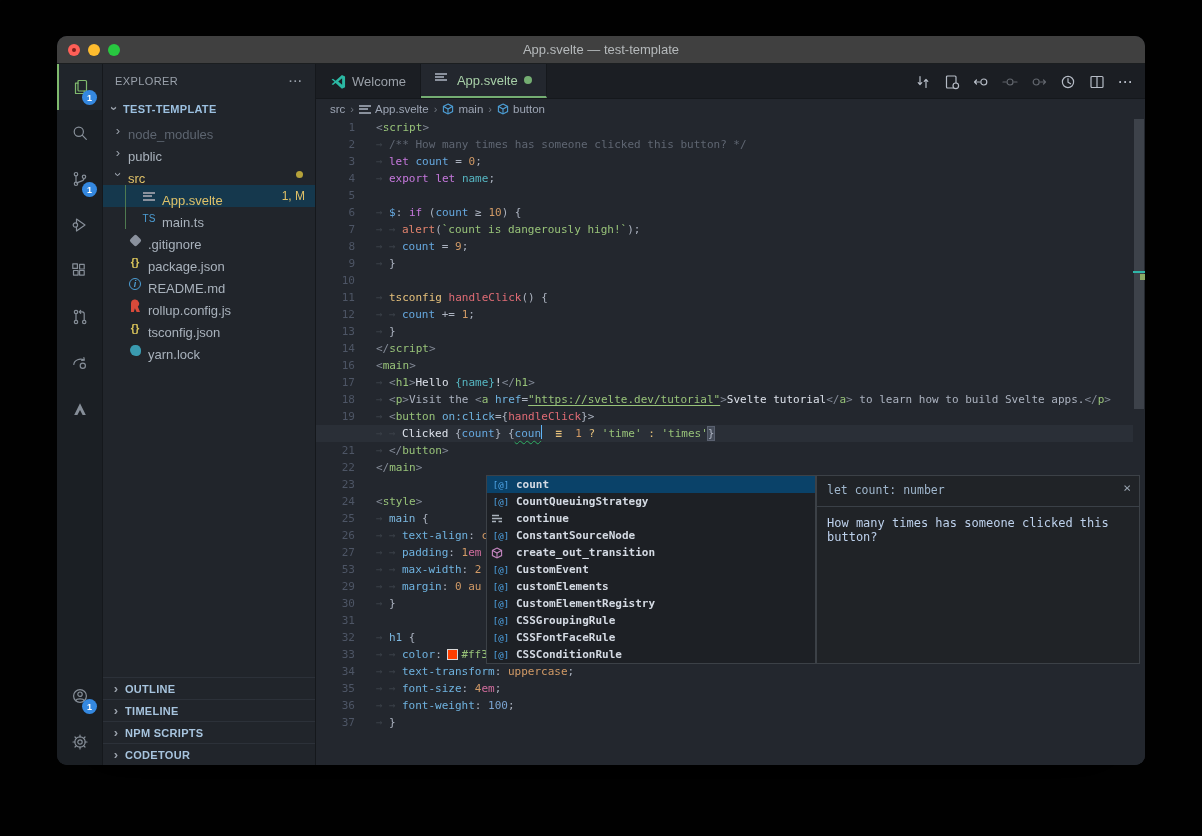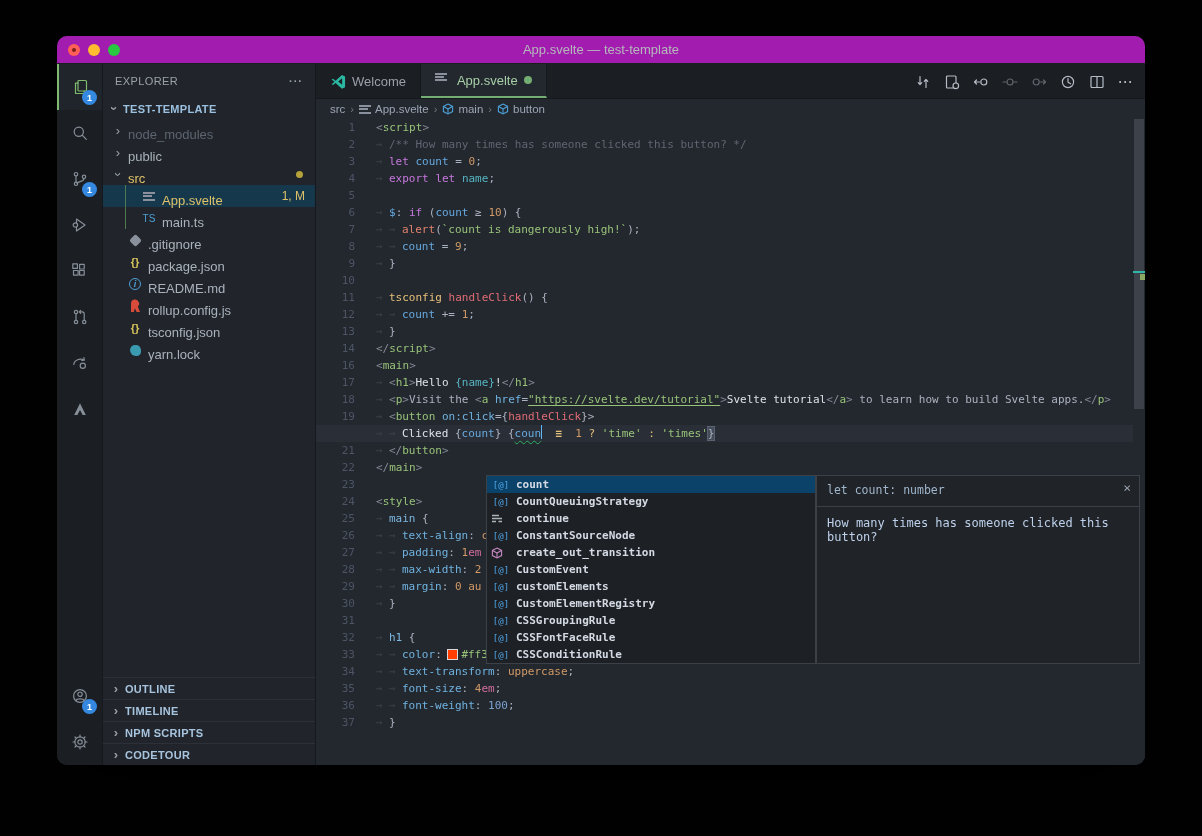--- a/index.html
+++ b/index.html
@@ -2,21 +2,21 @@
 <html><head>
 <meta charset="utf-8">
 <style>
   * { margin:0; padding:0; box-sizing:border-box; }
   html,body { width:1202px; height:836px; background:#020202; overflow:hidden;
     font-family:"Liberation Sans", sans-serif; }
   .window { position:absolute; left:57px; top:36px; width:1088px; height:729px;
     background:#23272e; border-radius:10px; overflow:hidden;
     box-shadow:0 22px 70px rgba(0,0,0,.85); }
   
-  .titlebar { height:28px; background:#a21caf; position:relative;
+  .titlebar { height:28px; background:#404040; position:relative;
     display:flex; align-items:center; justify-content:center;
     border-bottom:1px solid #1b1e20; }
   .traffic { position:absolute; left:11px; top:8px; display:flex; gap:8px; }
   .tl { width:12px; height:12px; border-radius:50%; }
   .tl.red { background:#ff5f57; position:relative; }
   .tl.red::after{ content:""; position:absolute; left:4px; top:4px; width:4px; height:4px;
     border-radius:50%; background:#7d1f1c; }
   .tl.yellow { background:#febc2e; }
   .tl.green { background:#28c840; }
   .win-title { font-size:13px; color:#b5b9bb; }
@@ -460,21 +460,21 @@
             <div class="cl"><div class="gutter">18</div><div class="code"><span class="tb">→</span><span class="pun">&lt;</span><span class="tag">p</span><span class="pun">&gt;</span><span class="txt">Visit the </span><span class="pun">&lt;</span><span class="tag">a</span><span class="txt"> </span><span class="attr">href</span><span class="txt">=</span><span class="link">"https://svelte.dev/tutorial"</span><span class="pun">&gt;</span><span class="bold">Svelte tutorial</span><span class="pun">&lt;/</span><span class="tag">a</span><span class="pun">&gt;</span><span class="txt"> to learn how to build Svelte apps.</span><span class="pun">&lt;/</span><span class="tag">p</span><span class="pun">&gt;</span></div></div>
             <div class="cl"><div class="gutter">19</div><div class="code"><span class="tb">→</span><span class="pun">&lt;</span><span class="tag">button</span><span class="txt"> </span><span class="attr">on:click</span><span class="txt">={</span><span class="fn">handleClick</span><span class="txt">}&gt;</span></div></div>
             <div class="cl current"><div class="gutter"><span class="bulb"><span class="b1"></span><span class="b2"></span></span></div><div class="code"><span class="tb">→</span><span class="tb">→</span><span class="bold">Clicked</span><span class="txt"> {</span><span class="var">count</span><span class="txt">} {</span><span class="varsq">coun</span><span class="cursor"></span><span class="txt"> </span><span class="lig">≡</span><span class="txt"> </span><span class="num">1</span><span class="txt"> </span><span class="gold">?</span><span class="txt"> </span><span class="str">'time'</span><span class="txt"> </span><span class="gold">:</span><span class="txt"> </span><span class="str">'times'</span><span class="bm">}</span></div></div>
             <div class="cl"><div class="gutter">21</div><div class="code"><span class="tb">→</span><span class="pun">&lt;/</span><span class="tag">button</span><span class="pun">&gt;</span></div></div>
             <div class="cl"><div class="gutter">22</div><div class="code"><span class="pun">&lt;/</span><span class="tag">main</span><span class="pun">&gt;</span></div></div>
             <div class="cl"><div class="gutter">23</div><div class="code"></div></div>
             <div class="cl"><div class="gutter">24</div><div class="code"><span class="pun">&lt;</span><span class="tag">style</span><span class="pun">&gt;</span></div></div>
             <div class="cl"><div class="gutter">25</div><div class="code"><span class="tb">→</span><span class="sel">main</span><span class="txt"> {</span></div></div>
             <div class="cl"><div class="gutter">26</div><div class="code"><span class="tb">→</span><span class="tb">→</span><span class="prop">text-align</span><span class="txt">: </span><span class="kwval">c</span></div></div>
             <div class="cl"><div class="gutter">27</div><div class="code"><span class="tb">→</span><span class="tb">→</span><span class="prop">padding</span><span class="txt">: </span><span class="num">1</span><span class="unit">em</span></div></div>
-            <div class="cl"><div class="gutter">28</div><div class="code"><span class="tb">→</span><span class="tb">→</span><span class="prop">max-width</span><span class="txt">: </span><span class="num">2</span></div></div>
+            <div class="cl"><div class="gutter">53</div><div class="code"><span class="tb">→</span><span class="tb">→</span><span class="prop">max-width</span><span class="txt">: </span><span class="num">2</span></div></div>
             <div class="cl"><div class="gutter">29</div><div class="code"><span class="tb">→</span><span class="tb">→</span><span class="prop">margin</span><span class="txt">: </span><span class="num">0</span><span class="txt"> </span><span class="kwval">au</span></div></div>
             <div class="cl"><div class="gutter">30</div><div class="code"><span class="tb">→</span><span class="txt">}</span></div></div>
             <div class="cl"><div class="gutter">31</div><div class="code"></div></div>
             <div class="cl"><div class="gutter">32</div><div class="code"><span class="tb">→</span><span class="sel">h1</span><span class="txt"> {</span></div></div>
             <div class="cl"><div class="gutter">33</div><div class="code"><span class="tb">→</span><span class="tb">→</span><span class="prop">color</span><span class="txt">: </span><span class="swatch"></span><span class="str">#ff3e00</span><span class="txt">;</span></div></div>
             <div class="cl"><div class="gutter">34</div><div class="code"><span class="tb">→</span><span class="tb">→</span><span class="prop">text-transform</span><span class="txt">: </span><span class="kwval">uppercase</span><span class="txt">;</span></div></div>
             <div class="cl"><div class="gutter">35</div><div class="code"><span class="tb">→</span><span class="tb">→</span><span class="prop">font-size</span><span class="txt">: </span><span class="num">4</span><span class="unit">em</span><span class="txt">;</span></div></div>
             <div class="cl"><div class="gutter">36</div><div class="code"><span class="tb">→</span><span class="tb">→</span><span class="prop">font-weight</span><span class="txt">: </span><span class="num2">100</span><span class="txt">;</span></div></div>
             <div class="cl"><div class="gutter">37</div><div class="code"><span class="tb">→</span><span class="txt">}</span></div></div>
           </div>

